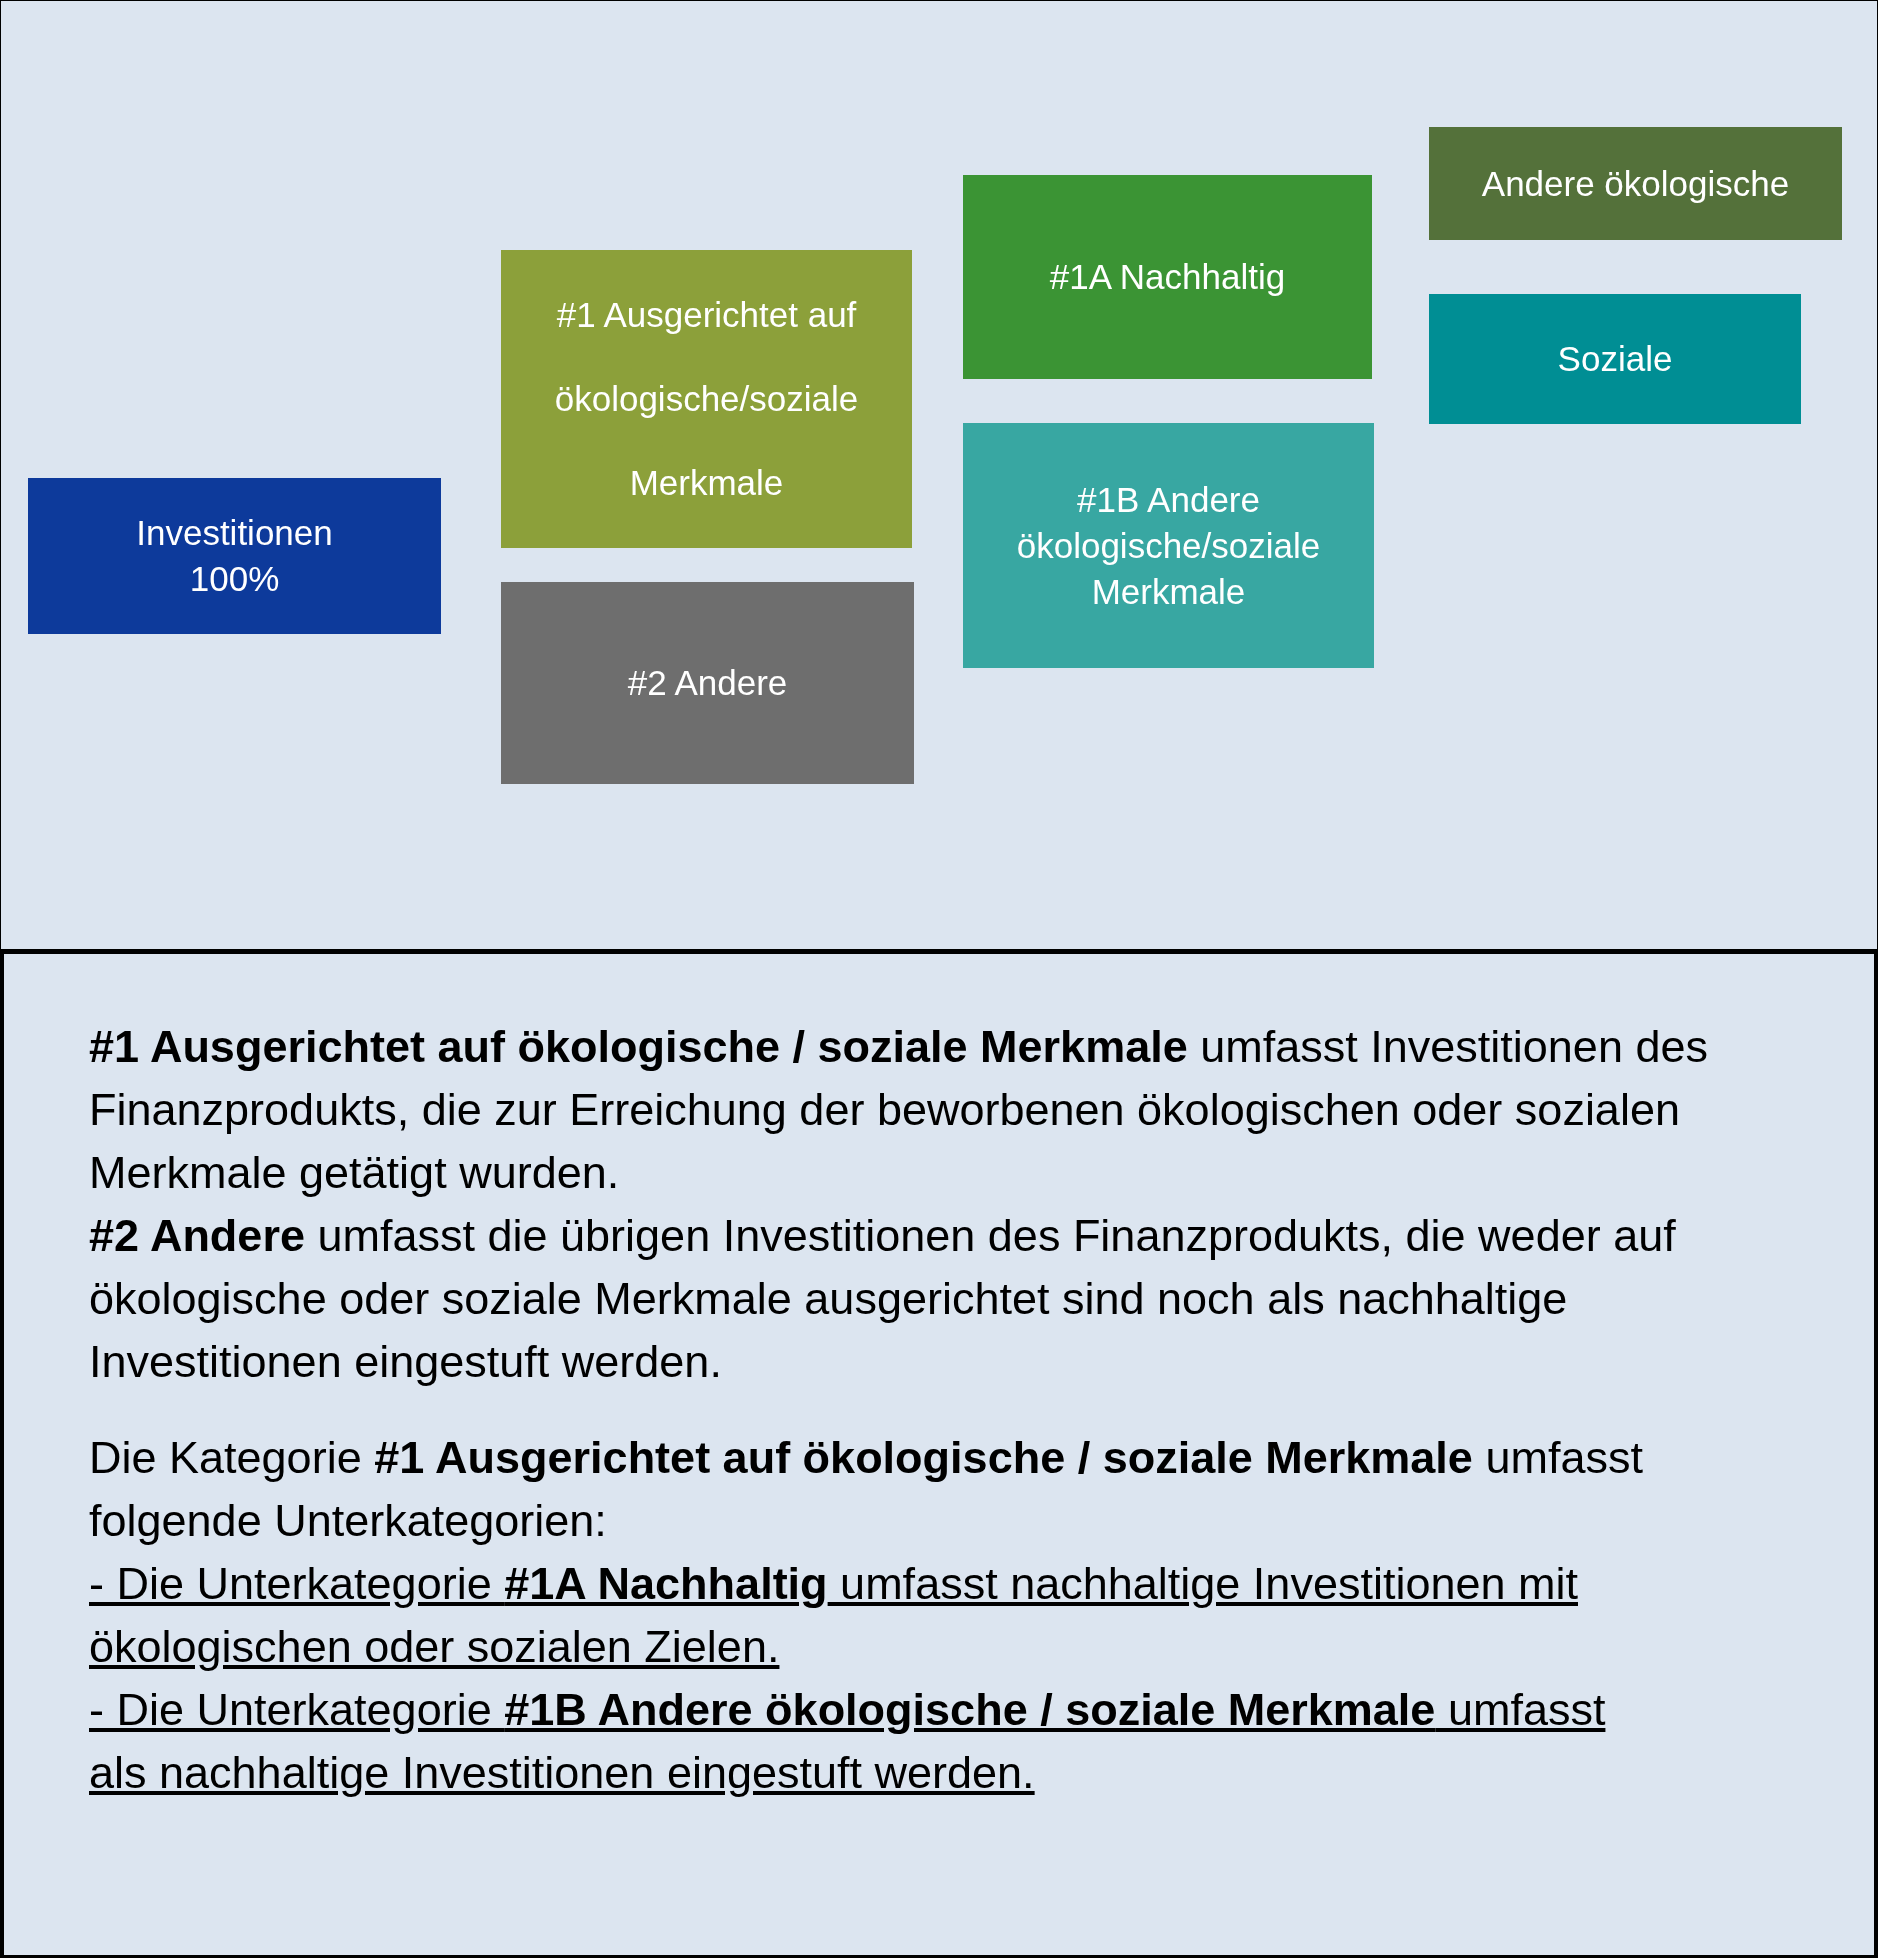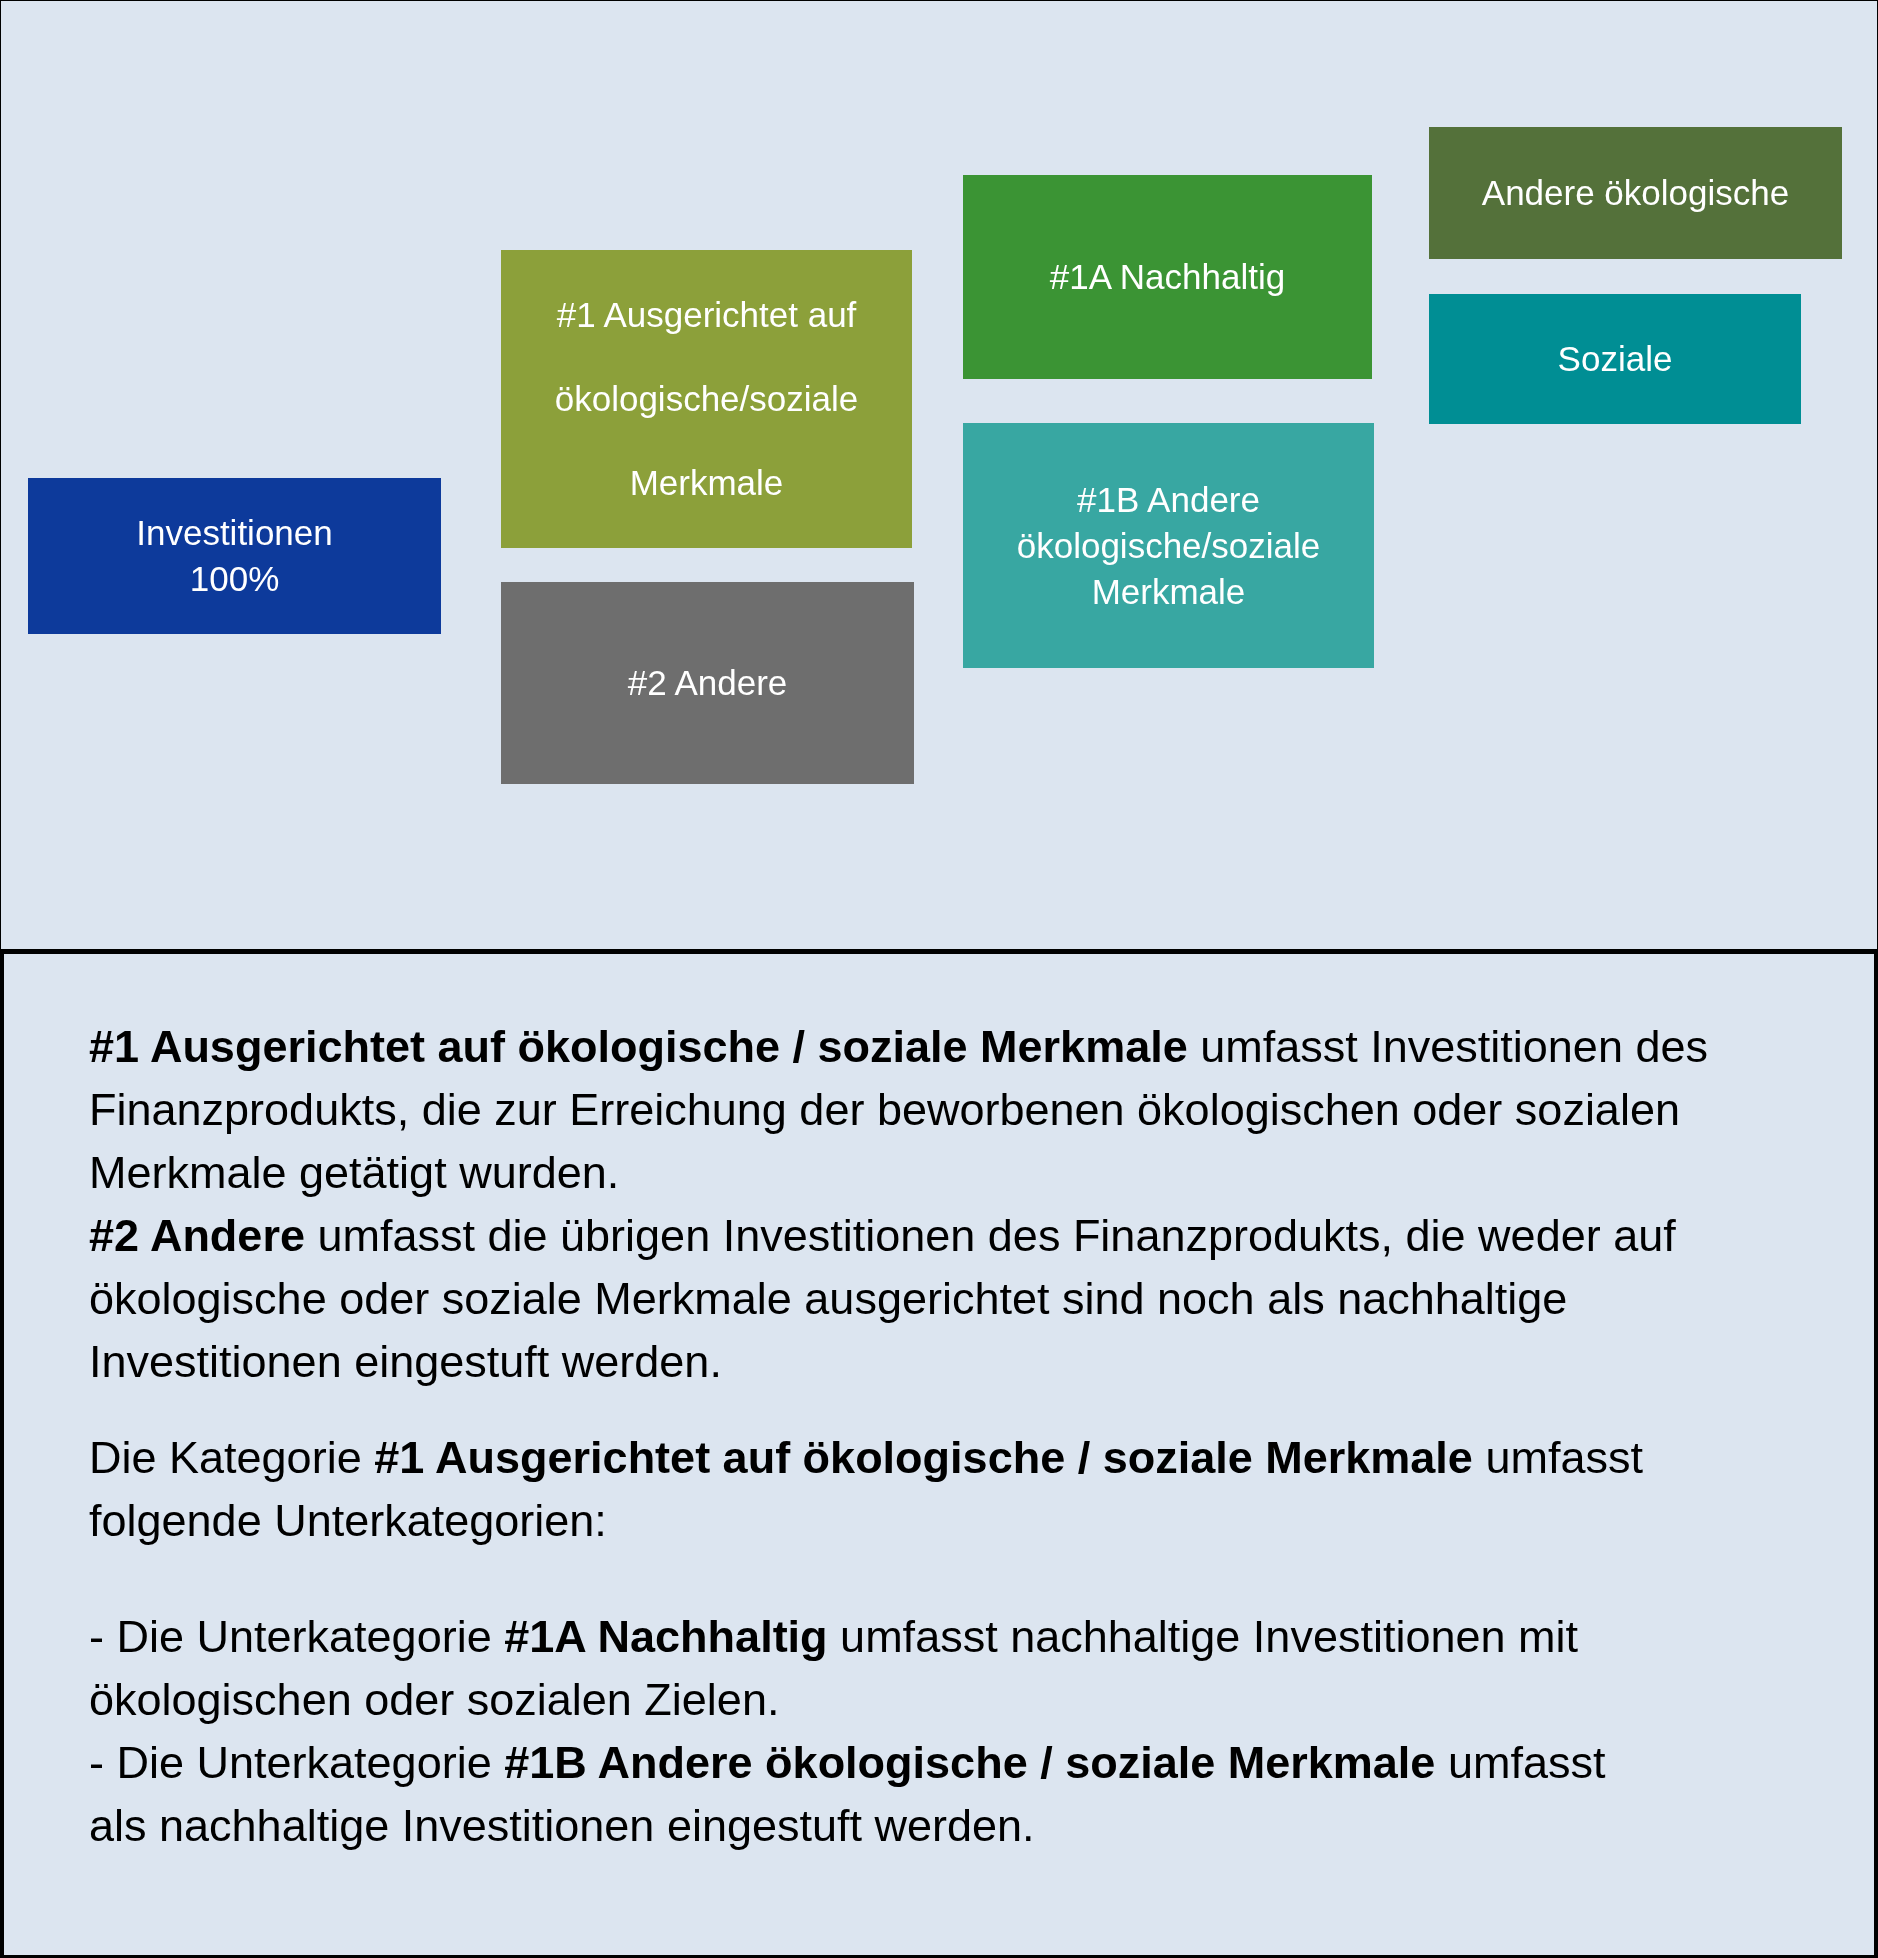--- a/index.html
+++ b/index.html
@@ -81,21 +81,21 @@
           <div>#2 Andere</div>
         </div>
         <div class="diagram-box" style="left: 962px; top: 174px; width: 409px; height: 204px; background: rgb(59, 148, 52); color: rgb(255, 255, 255);">
           <div>#1A Nachhaltig</div>
         </div>
         <div class="diagram-box" style="left: 962px; top: 422px; width: 411px; height: 245px; background: rgb(56, 167, 162); color: rgb(255, 255, 255);">
           <div>#1B Andere</div>
           <div>ökologische/soziale</div>
           <div>Merkmale</div>
         </div>
-        <div class="diagram-box" style="left: 1428px; top: 126px; width: 413px; height: 132px; background: rgb(84, 113, 58); color: rgb(255, 255, 255);">
+        <div class="diagram-box" style="left: 1428px; top: 126px; width: 413px; height: 113px; background: rgb(84, 113, 58); color: rgb(255, 255, 255);">
           <div>Andere ökologische</div>
         </div>
         <div class="diagram-box" style="left: 1428px; top: 293px; width: 372px; height: 130px; background: rgb(0, 142, 148); color: rgb(255, 255, 255);">
           <div>Soziale</div>
         </div>
       </div>
   </div>
 
   <div class="bottom-section">
     <div class="legend-text">
@@ -104,21 +104,21 @@
           <div class="legend-line"><span>Finanzprodukts, die zur Erreichung der beworbenen ökologischen oder sozialen</span></div>
           <div class="legend-line"><span>Merkmale getätigt wurden.</span></div>
           <div class="legend-line"><b>#2 Andere</b><span> umfasst die übrigen Investitionen des Finanzprodukts, die weder auf</span></div>
           <div class="legend-line"><span>ökologische oder soziale Merkmale ausgerichtet sind noch als nachhaltige</span></div>
           <div class="legend-line"><span>Investitionen eingestuft werden.</span></div>
         </div>
         <div class="legend-paragraph" style="margin-top: 33px;">
           <div class="legend-line"><span>Die Kategorie </span><b>#1 Ausgerichtet auf ökologische / soziale Merkmale</b><span> umfasst</span></div>
           <div class="legend-line"><span>folgende Unterkategorien:</span></div>
         </div>
-        <div class="legend-paragraph" style="margin-top: 53px;">
+        <div class="legend-paragraph" style=" text-decoration: underline;">
           <div class="legend-line"><span>- Die Unterkategorie </span><b>#1A Nachhaltig</b><span> umfasst nachhaltige Investitionen mit</span></div>
           <div class="legend-line"><span>ökologischen oder sozialen Zielen.</span></div>
           <div class="legend-line"><span>- Die Unterkategorie </span><b>#1B Andere ökologische / soziale Merkmale</b><span> umfasst</span></div>
           <div class="legend-line"><span>als nachhaltige Investitionen eingestuft werden.</span></div>
         </div>
       </div>
   </div>
 
 </div>
 

